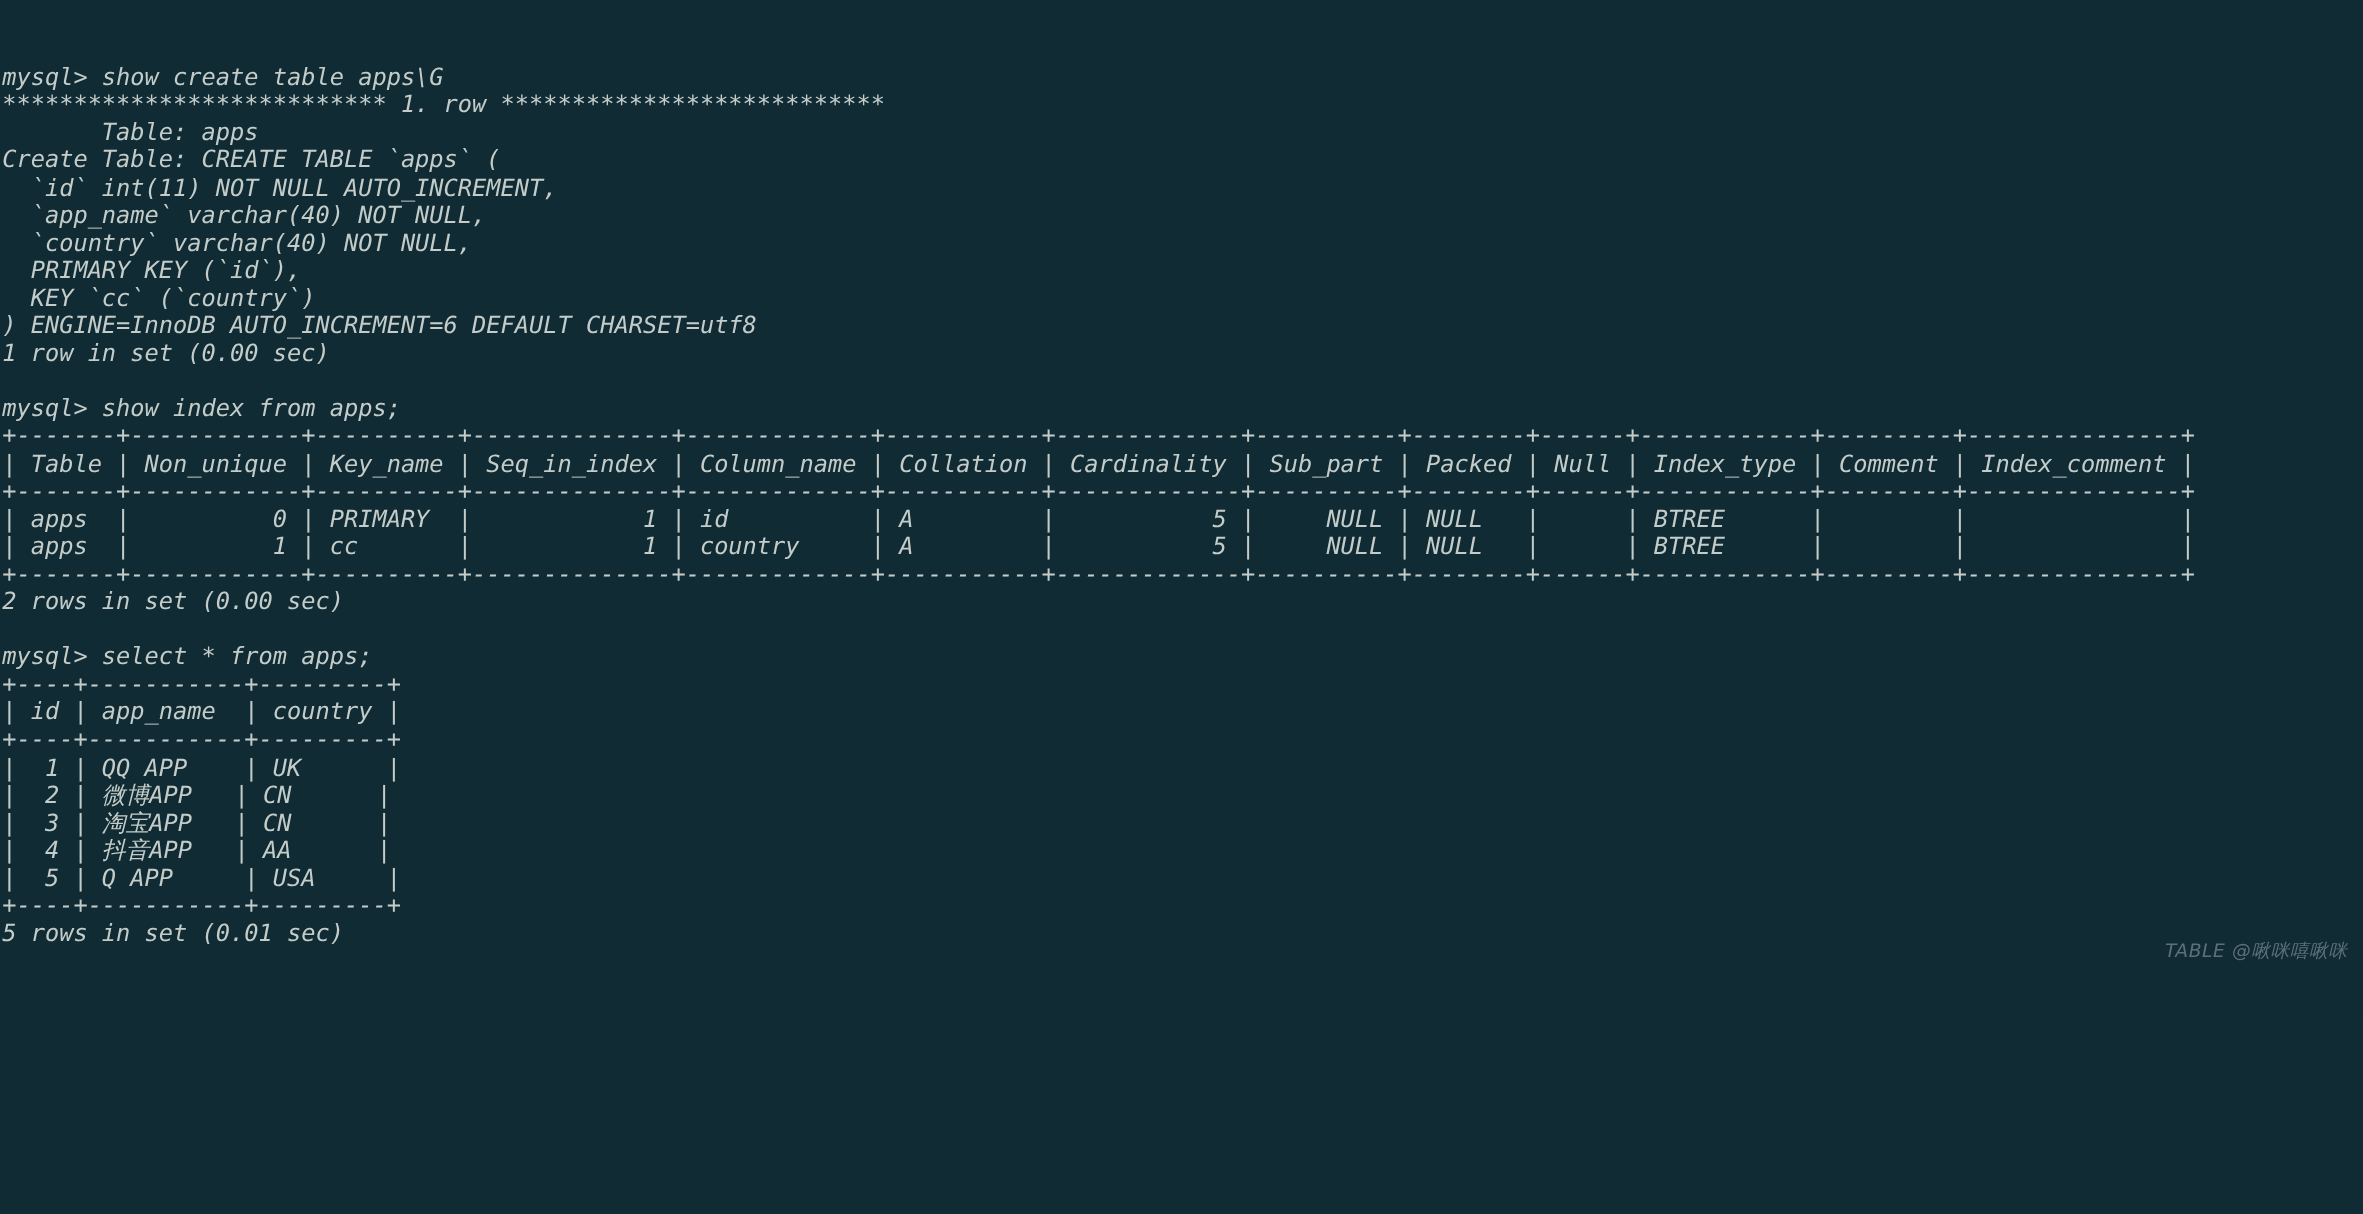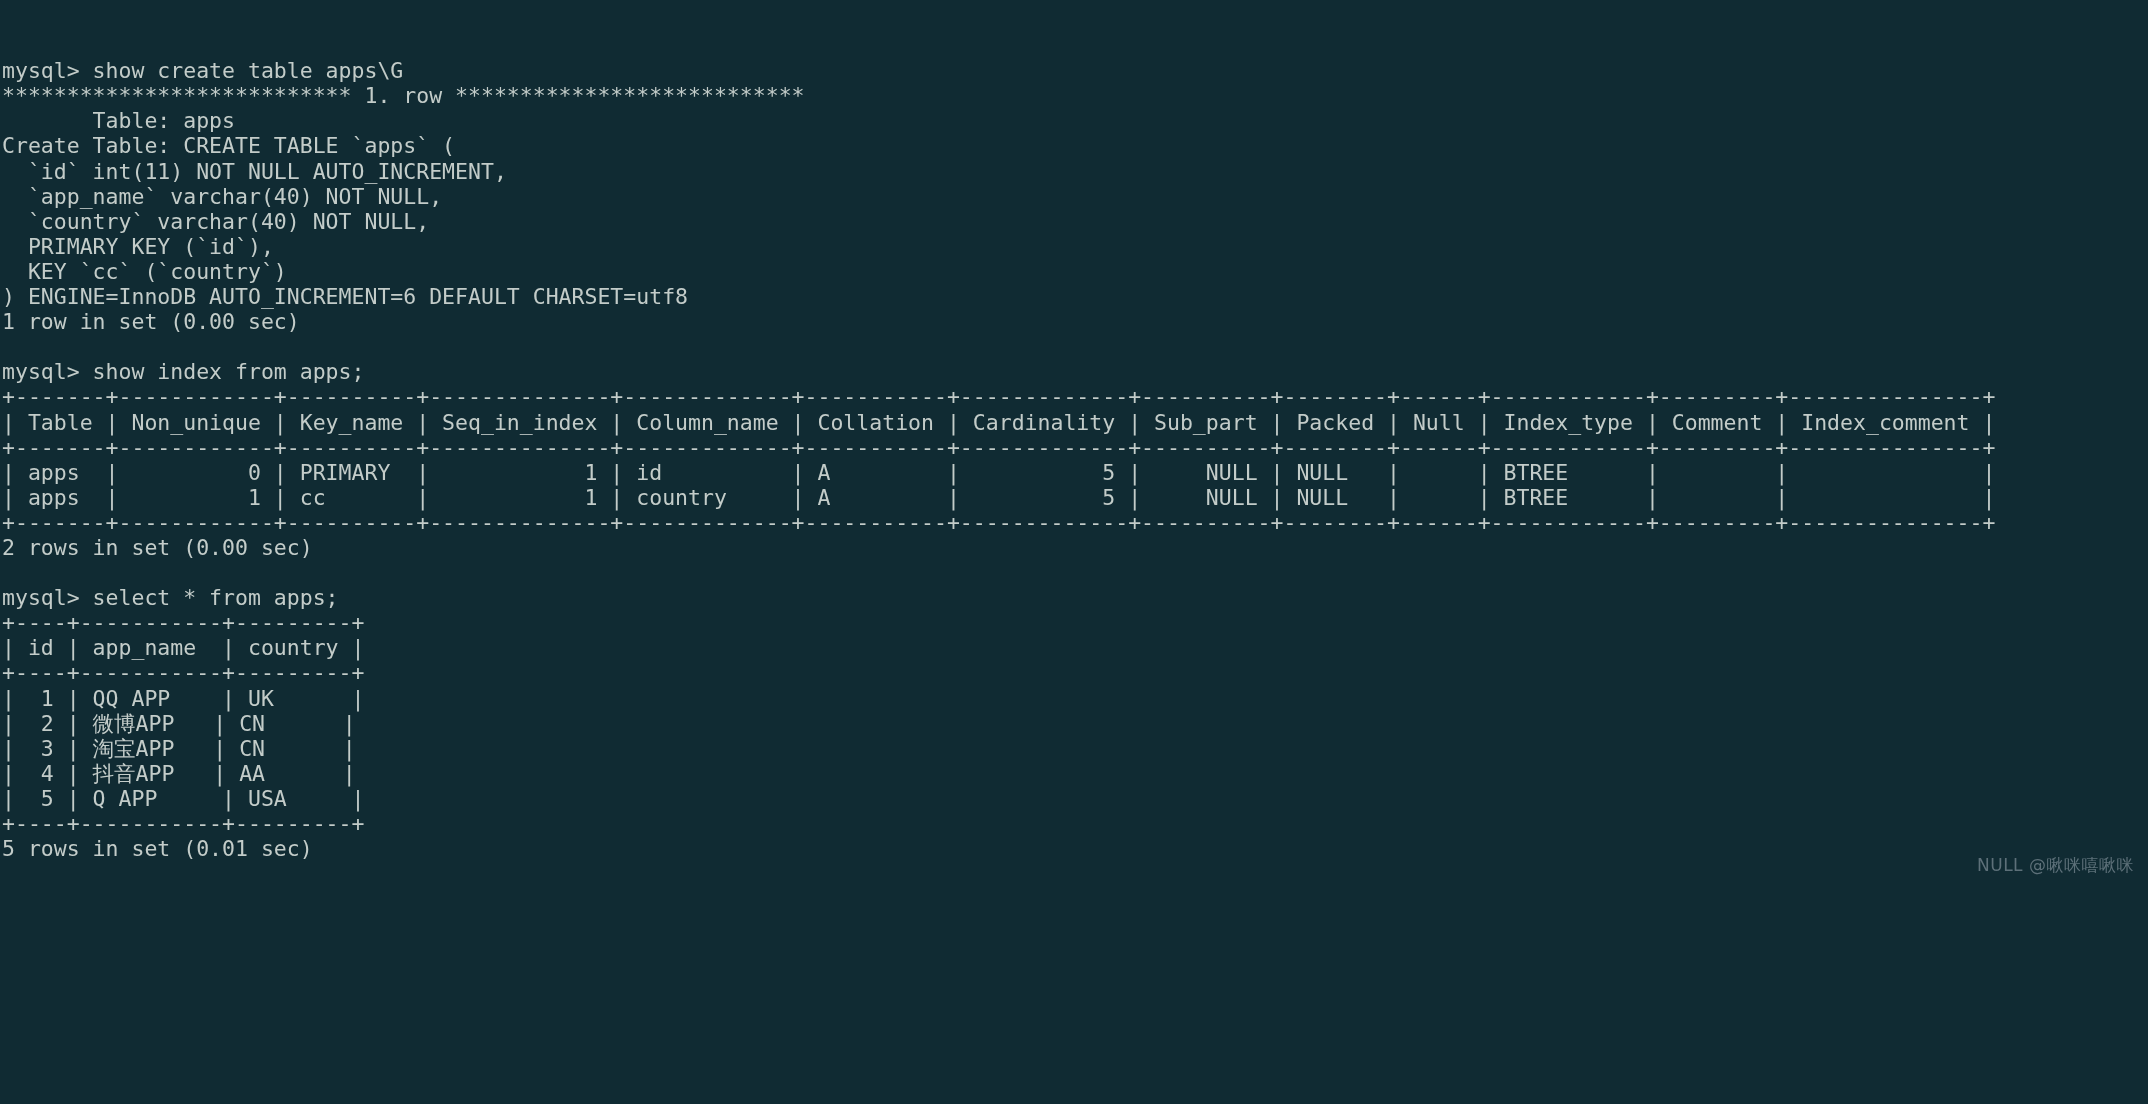--- a/index.html
+++ b/index.html
@@ -13,20 +13,21 @@
     height: 884px;
     background: #102b33;
     overflow: hidden;
     font-family: "DejaVu Sans Mono", "Liberation Mono", monospace;
     font-size: 21.5px;
     line-height: 25.1px;
     color: #c3ccc9;
     box-sizing: border-box;
     padding: 8px 0 0 2px;
     white-space: pre;
+    font-style: italic;
     -webkit-font-smoothing: antialiased;
   }
   .line {
     white-space: pre;
     height: 25.1px;
     letter-spacing: 0px;
   }
   .line.blank {
     height: 25.1px;
   }
@@ -39,14 +40,14 @@
     color: #5d7079;
     white-space: pre;
     letter-spacing: 0.5px;
   }
 </style>
 </head>
 <body>
 
 <div id="terminal">
   <div id="terminal-output"><div class="line">mysql&gt; show create table apps\G</div><div class="line">*************************** 1. row ***************************</div><div class="line">       Table: apps</div><div class="line">Create Table: CREATE TABLE `apps` (</div><div class="line">  `id` int(11) NOT NULL AUTO_INCREMENT,</div><div class="line">  `app_name` varchar(40) NOT NULL,</div><div class="line">  `country` varchar(40) NOT NULL,</div><div class="line">  PRIMARY KEY (`id`),</div><div class="line">  KEY `cc` (`country`)</div><div class="line">) ENGINE=InnoDB AUTO_INCREMENT=6 DEFAULT CHARSET=utf8</div><div class="line">1 row in set (0.00 sec)</div><div class="line blank"></div><div class="line">mysql&gt; show index from apps;</div><div class="line">+-------+------------+----------+--------------+-------------+-----------+-------------+----------+--------+------+------------+---------+---------------+</div><div class="line">| Table | Non_unique | Key_name | Seq_in_index | Column_name | Collation | Cardinality | Sub_part | Packed | Null | Index_type | Comment | Index_comment |</div><div class="line">+-------+------------+----------+--------------+-------------+-----------+-------------+----------+--------+------+------------+---------+---------------+</div><div class="line">| apps  |          0 | PRIMARY  |            1 | id          | A         |           5 |     NULL | NULL   |      | BTREE      |         |               |</div><div class="line">| apps  |          1 | cc       |            1 | country     | A         |           5 |     NULL | NULL   |      | BTREE      |         |               |</div><div class="line">+-------+------------+----------+--------------+-------------+-----------+-------------+----------+--------+------+------------+---------+---------------+</div><div class="line">2 rows in set (0.00 sec)</div><div class="line blank"></div><div class="line">mysql&gt; select * from apps;</div><div class="line">+----+-----------+---------+</div><div class="line">| id | app_name  | country |</div><div class="line">+----+-----------+---------+</div><div class="line">|  1 | QQ APP    | UK      |</div><div class="line">|  2 | 微博APP   | CN      |</div><div class="line">|  3 | 淘宝APP   | CN      |</div><div class="line">|  4 | 抖音APP   | AA      |</div><div class="line">|  5 | Q APP     | USA     |</div><div class="line">+----+-----------+---------+</div><div class="line">5 rows in set (0.01 sec)</div></div>
-  <div id="watermark">NULL @啾咪嘻啾咪</div>
+  <div id="watermark">TABLE @啾咪嘻啾咪</div>
 </div>
 
 </body></html>

